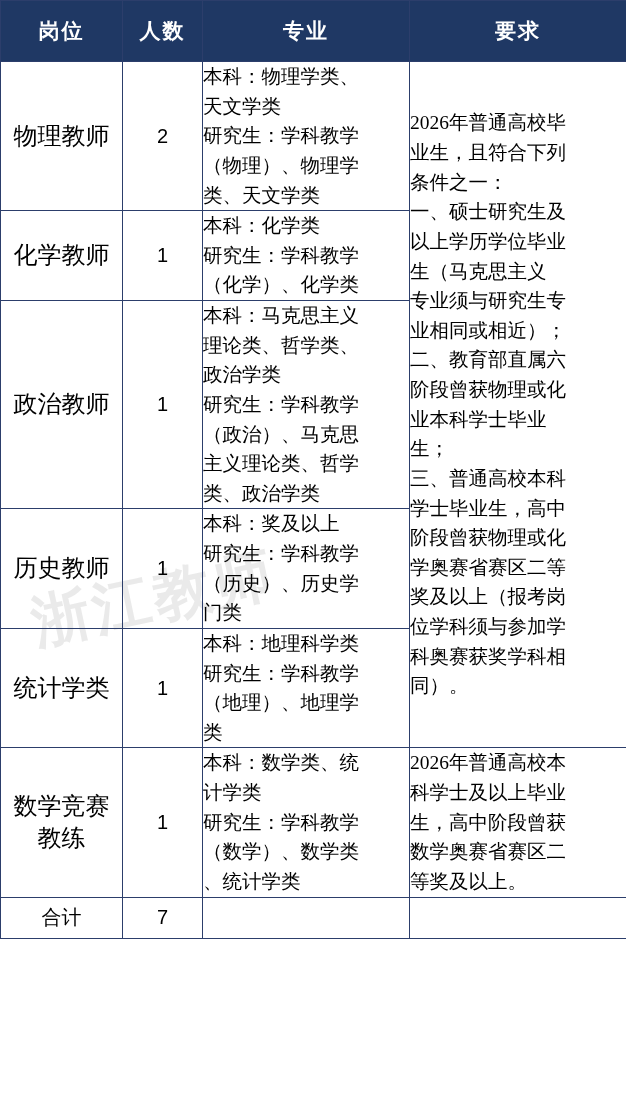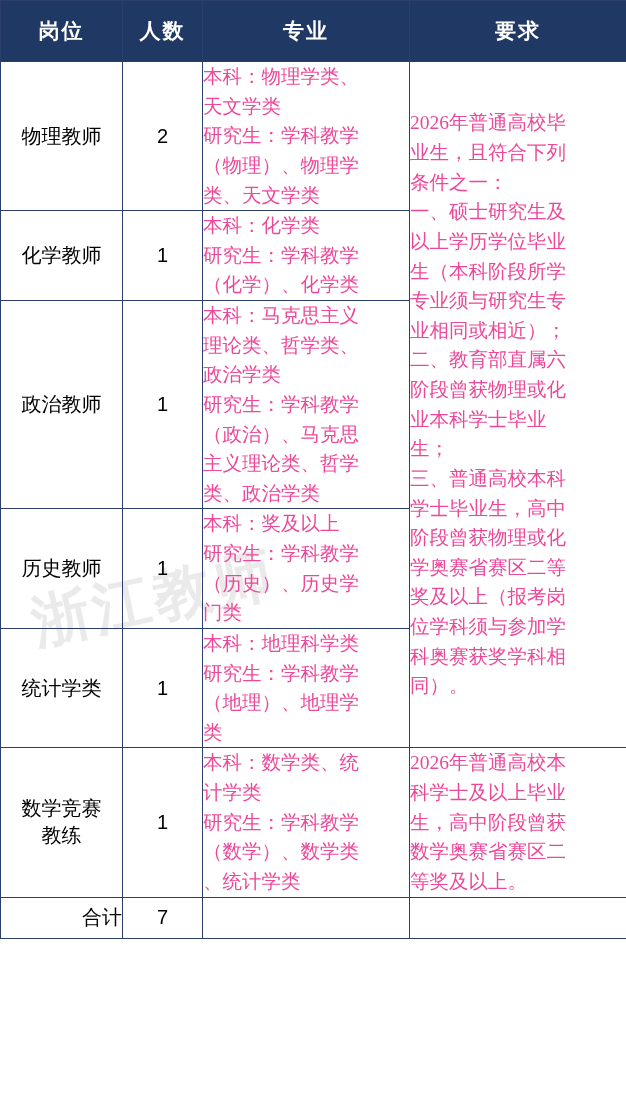--- a/index.html
+++ b/index.html
@@ -45,45 +45,45 @@
     color: #ffffff;
     font-size: 21px;
     font-weight: bold;
     height: 60px;
     text-align: center;
     letter-spacing: 2px;
     margin-top: 10px;
   }
   td.post {
     text-align: center;
-    font-size: 20px;
+    font-size: 24px;
     color: #000;
     line-height: 1.35;
     padding: 4px 2px;
   }
   td.count {
     text-align: center;
     font-size: 20px;
     color: #000;
   }
   td.major, td.req {
     font-size: 19.5px;
-    color: #ec4899;
+    color: #000000;
     line-height: 1.52;
     padding: 10px 8px 10px 10px;
     text-align: left;
     vertical-align: middle;
   }
   td.req {
     vertical-align: middle;
     font-family: Liberation Serif, serif;
   }
   .line { display: block; }
   td.total-label {
-    text-align: right;
+    text-align: center;
     font-size: 20px;
     height: 40px;
   }
   td.blank { background: #ffffff; }
 </style>
 </head>
 <body>
 
 <div class="watermark">浙江教师</div>
 
@@ -112,21 +112,21 @@
         <span class="line">研究生：学科教学</span>
         <span class="line">（物理）、物理学</span>
         <span class="line">类、天文学类</span>
       </td>
       <td class="req" rowspan="5">
         <span class="line">2026年普通高校毕</span>
         <span class="line">业生，且符合下列</span>
         <span class="line">条件之一：</span>
         <span class="line">一、硕士研究生及</span>
         <span class="line">以上学历学位毕业</span>
-        <span class="line">生（本科阶段所学</span>
+        <span class="line">生（马克思主义</span>
         <span class="line">专业须与研究生专</span>
         <span class="line">业相同或相近）；</span>
         <span class="line">二、教育部直属六</span>
         <span class="line">阶段曾获物理或化</span>
         <span class="line">业本科学士毕业</span>
         <span class="line">生；</span>
         <span class="line">三、普通高校本科</span>
         <span class="line">学士毕业生，高中</span>
         <span class="line">阶段曾获物理或化</span>
         <span class="line">学奥赛省赛区二等</span>

